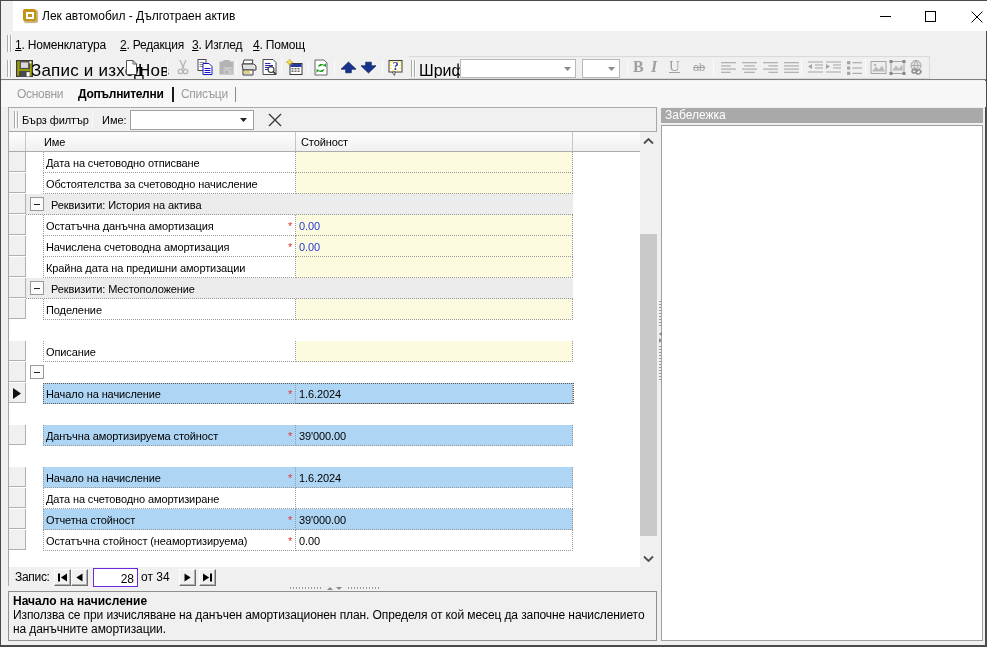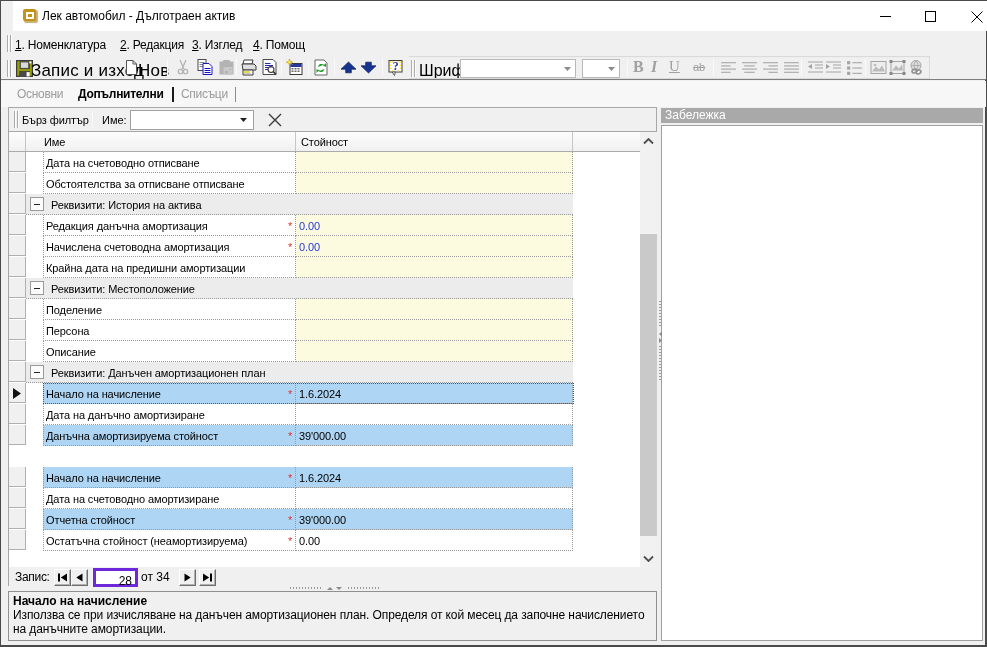--- a/index.html
+++ b/index.html
@@ -347,31 +347,31 @@
       <div class="ghcell" style="left:287px; width:277px; padding-left:5px;">Стойност</div>
       <div class="ghcell" style="left:564px; width:67px; border-right:none;"></div>
     </div>
     <div class="grow" style="top:20px">
         <div class="gsel"></div>
         <div class="gname">Дата на счетоводно отписване</div>
         <div class="gval yellow"></div>
       </div>
     <div class="grow" style="top:41px">
         <div class="gsel"></div>
-        <div class="gname">Обстоятелства за отписване отписване</div>
+        <div class="gname">Обстоятелства за счетоводно начисление</div>
         <div class="gval yellow"></div>
       </div>
     <div class="grow" style="top:62px">
         <div class="gsel"></div>
         <div class="groupbar">Реквизити: История на актива</div>
         <div class="minus"></div>
       </div>
     <div class="grow" style="top:83px">
         <div class="gsel"></div>
-        <div class="gname">Редакция данъчна амортизация</div>
+        <div class="gname">Остатъчна данъчна амортизация</div>
         <div class="star">*</div>
         <div class="gval yellow" style="color:#2438d8">0.00</div>
       </div>
     <div class="grow" style="top:104px">
         <div class="gsel"></div>
         <div class="gname">Начислена счетоводна амортизация</div>
         <div class="star">*</div>
         <div class="gval yellow" style="color:#2438d8">0.00</div>
       </div>
     <div class="grow" style="top:125px">
@@ -382,50 +382,39 @@
     <div class="grow" style="top:146px">
         <div class="gsel"></div>
         <div class="groupbar">Реквизити: Местоположение</div>
         <div class="minus"></div>
       </div>
     <div class="grow" style="top:167px">
         <div class="gsel"></div>
         <div class="gname">Поделение</div>
         <div class="gval yellow"></div>
       </div>
-    <div class="grow" style="top:188px">
-        <div class="gsel"></div>
-        <div class="gname">Персона</div>
-        <div class="gval yellow"></div>
-      </div>
     <div class="grow" style="top:209px">
         <div class="gsel"></div>
         <div class="gname">Описание</div>
         <div class="gval yellow"></div>
       </div>
     <div class="grow" style="top:230px">
         <div class="gsel"></div>
-        <div class="groupbar">Реквизити: Данъчен амортизационен план</div>
         <div class="minus"></div>
       </div>
     <div class="grow" style="top:251px">
         <div class="gsel">
           <svg style="position:absolute;left:4px;top:5px" width="8" height="11">
             <path d="M0 0 L8 5.5 L0 11 Z" fill="#111"></path>
           </svg>
         </div>
         <div class="gname bluecell">Начало на начисление</div>
         <div class="star">*</div>
         <div class="gval bluecell">1.6.2024</div>
         <div class="focusbox"></div>
-      </div>
-    <div class="grow" style="top:272px">
-        <div class="gsel"></div>
-        <div class="gname">Дата на данъчно амортизиране</div>
-        <div class="gval"></div>
       </div>
     <div class="grow" style="top:293px">
         <div class="gsel"></div>
         <div class="gname bluecell">Данъчна амортизируема стойност</div>
         <div class="star">*</div>
         <div class="gval bluecell">39'000.00</div>
       </div>
     <div class="grow" style="top:335px">
         <div class="gsel"></div>
         <div class="gname bluecell">Начало на начисление</div>
@@ -463,21 +452,21 @@
   <div id="notesbody"></div>
   <div id="recnav">
     <div class="abs" style="left:6px; top:3px; font-size:12px; letter-spacing:-0.3px;">Запис:</div>
     <div class="navbtn" style="left:45px;"><svg width="15" height="15">
           <rect x="3" y="3.5" width="2" height="8" fill="#000"></rect>
           <path d="M12 3.5 L12 11.5 L5.8 7.5 Z" fill="#000"></path>
         </svg></div>
     <div class="navbtn" style="left:62px;"><svg width="15" height="15">
           <path d="M10.5 3.5 L10.5 11.5 L4.3 7.5 Z" fill="#000"></path>
         </svg></div>
-    <div class="abs" style="left:84px; top:1px; width:45px; height:19px; background:#fff; border:3px solid #6d28d9; text-align:right; padding:3px 3px 0 0; font-size:12px;">28</div>
+    <div class="abs" style="left:84px; top:1px; width:45px; height:19px; background:#fff; border:1px solid #6d28d9; text-align:right; padding:3px 3px 0 0; font-size:12px;">28</div>
     <div class="abs" style="left:132px; top:3px; font-size:12px;">от 34</div>
     <div class="navbtn" style="left:170px;"><svg width="15" height="15">
           <path d="M4.5 3.5 L4.5 11.5 L10.7 7.5 Z" fill="#000"></path>
         </svg></div>
     <div class="navbtn" style="left:190px;"><svg width="15" height="15">
           <path d="M3 3.5 L3 11.5 L9.2 7.5 Z" fill="#000"></path>
           <rect x="10" y="3.5" width="2" height="8" fill="#000"></rect>
         </svg></div>
   </div>
   <div id="hsplit" class="abs" style="left:289px; top:585px; width:90px; height:4px;">

